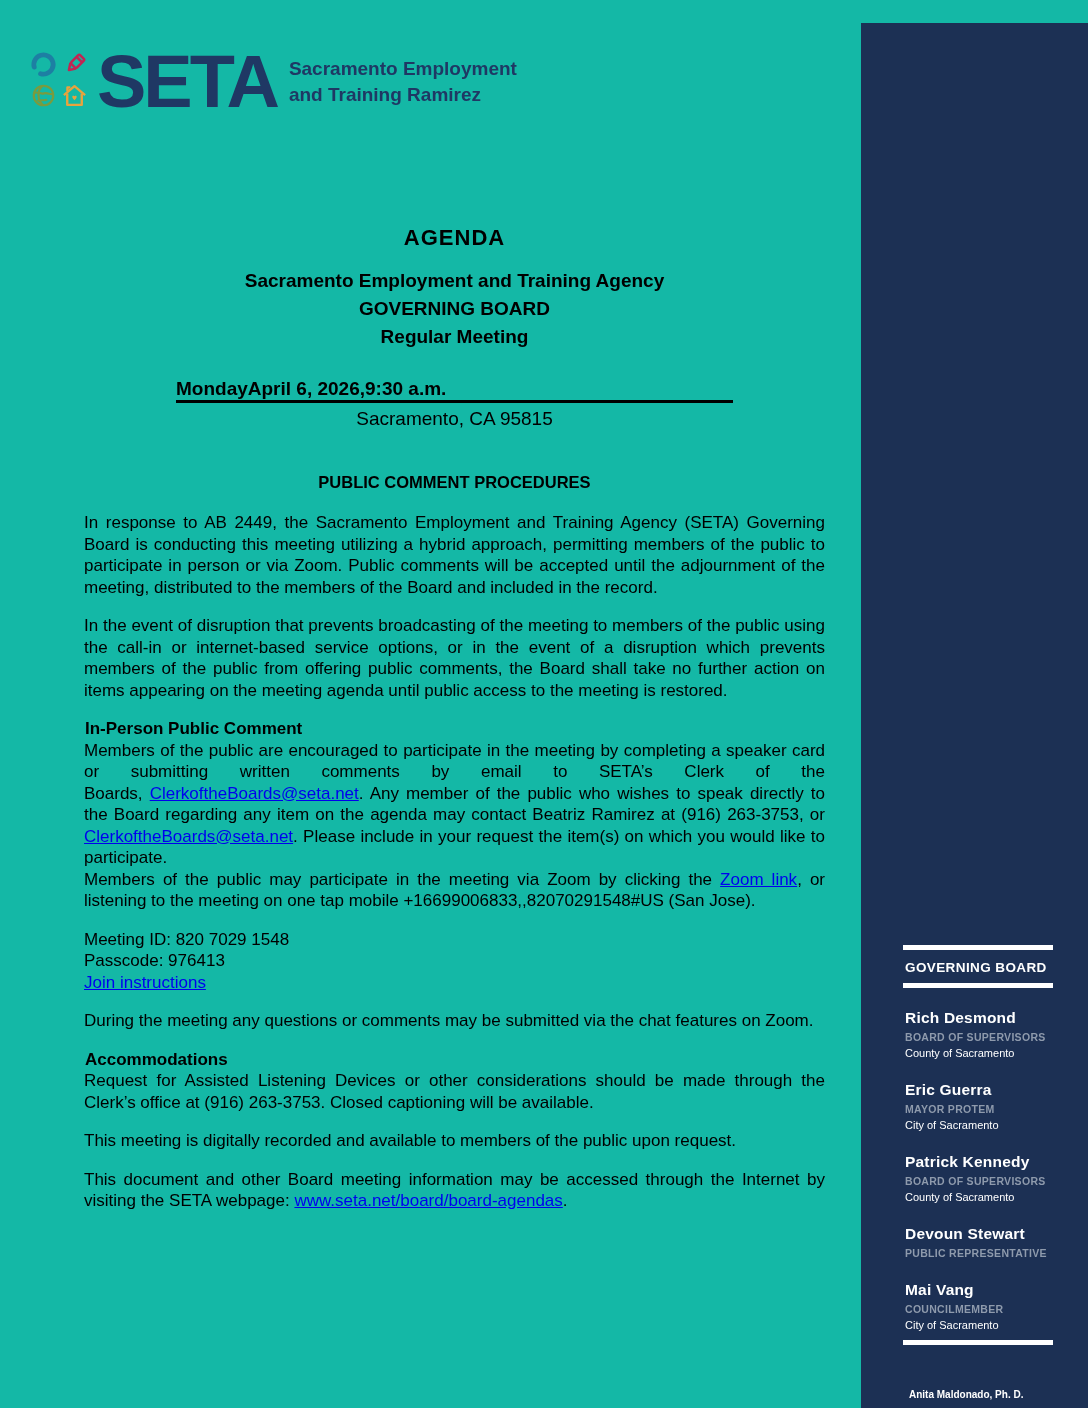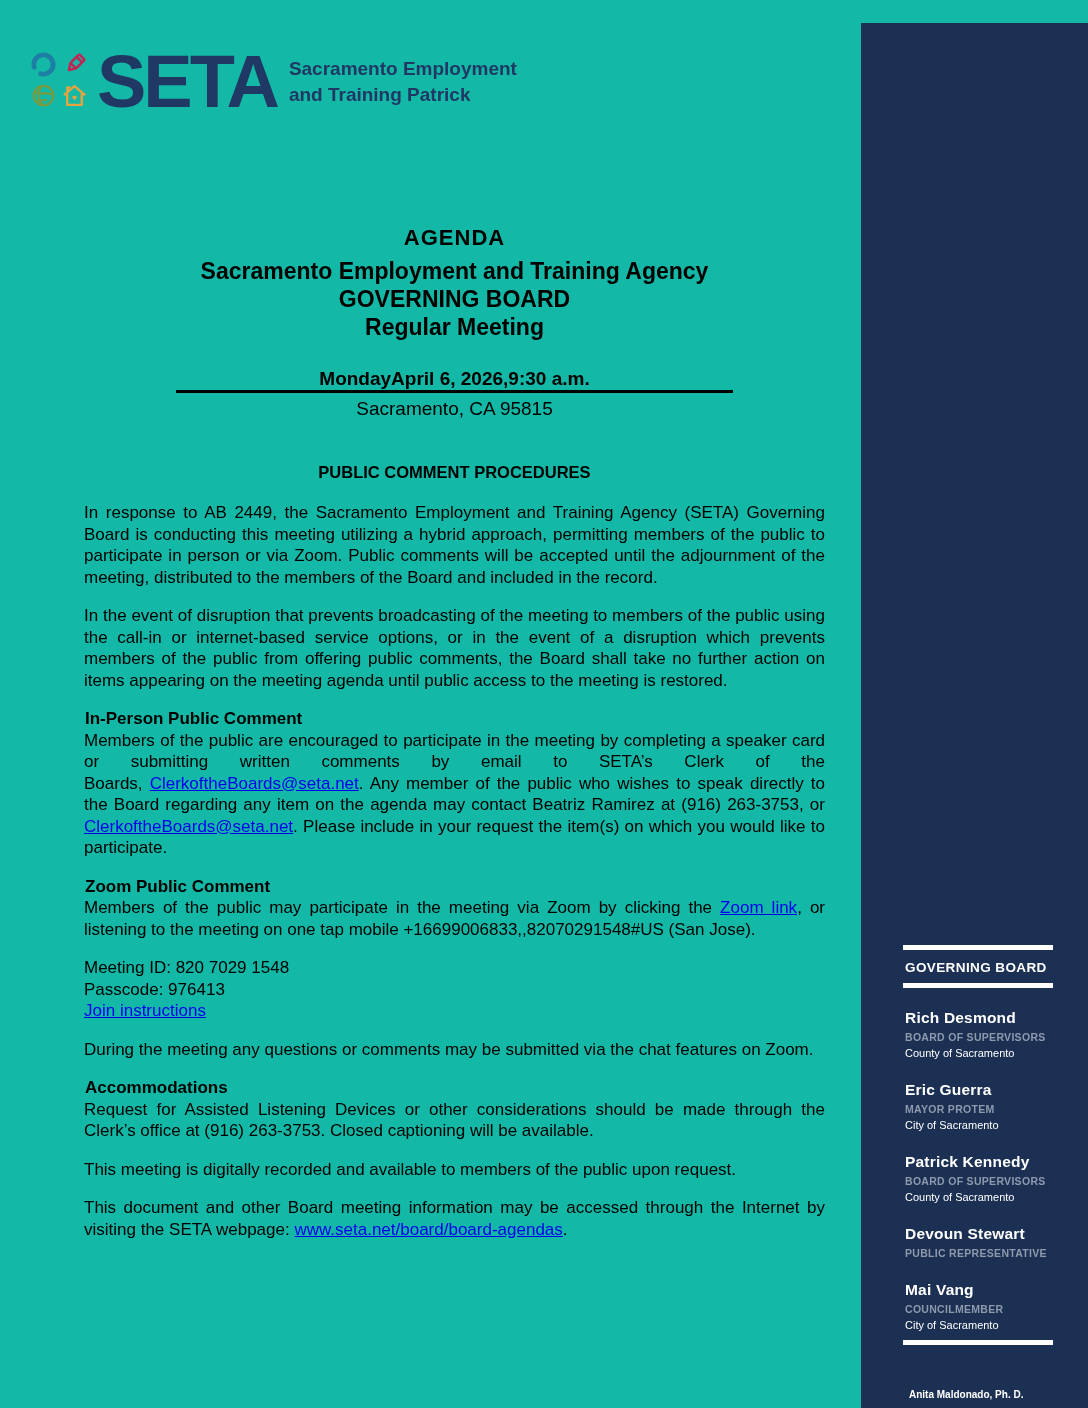--- a/index.html
+++ b/index.html
@@ -43,31 +43,31 @@
   .main { position: absolute; left: 84px; top: 0; width: 741px; font-size: 17px; }
   .doc-title {
     margin-top: 225px;
     text-align: center;
     font-size: 22px;
     font-weight: bold;
     letter-spacing: 1px;
     line-height: 25px;
   }
   .doc-subtitles {
-    margin-top: 7px;
-    text-align: center;
-    font-size: 23px;
+    margin-top: 17px;
+    text-align: center;
+    font-size: 19px;
     font-weight: bold;
     line-height: 28px;
   }
   .date-row {
     margin: 26px auto 0;
     width: 557px;
     display: flex;
-    justify-content: center;
+    justify-content: flex-start;
     font-size: 19px;
     font-weight: bold;
     line-height: 23px;
     border-bottom: 3px solid #000;
   }
   .address {
     margin-top: 3px;
     text-align: center;
     font-size: 19px;
     line-height: 26px;
@@ -176,21 +176,21 @@
             <path d="M6 11 L6 22 L20 22 L20 11"></path>
             <path d="M6.2 8.6 L6.2 5.2 L9 5.2"></path>
           </g>
           <path d="M13 17.6 C9.8 15 10.6 12.2 13 13.8 C15.4 12.2 16.2 15 13 17.6 Z" fill="#E8A33D"></path>
         </svg>
       </span>
     </div>
     <div class="logo-word">SETA</div>
     <div class="logo-tagline">
       <div>Sacramento Employment</div>
-      <div>and Training Patrick</div>
+      <div>and Training Ramirez</div>
     </div>
   </div>
 
   <div class="main">
 
     <div class="doc-title">AGENDA</div>
 
     <div class="doc-subtitles">
       <div>Sacramento Employment and Training Agency</div>
       <div>GOVERNING BOARD</div>
@@ -209,21 +209,20 @@
 
     <div class="section-title">PUBLIC COMMENT PROCEDURES</div>
 
     <p class="first-para">In response to AB 2449, the Sacramento Employment and Training Agency (SETA) Governing Board is conducting this meeting utilizing a hybrid approach, permitting members of the public to participate in person or via Zoom. Public comments will be accepted until the adjournment of the meeting, distributed to the members of the Board and included in the record.</p>
 
     <p>In the event of disruption that prevents broadcasting of the meeting to members of the public using the call-in or internet-based service options, or in the event of a disruption which prevents members of the public from offering public comments, the Board shall take no further action on items appearing on the meeting agenda until public access to the meeting is restored.</p>
 
     <h4>In-Person Public Comment</h4>
     <p class="tight"><span>Members of the public are encouraged to participate in the meeting by completing a speaker card or submitting written comments by email to SETA’s Clerk of the Boards,&nbsp;</span><a class="link">ClerkoftheBoards@seta.net</a><span>. Any member of the public who wishes to speak directly to the Board regarding any item on the agenda may contact Beatriz Ramirez at (916) 263-3753, or </span><a class="link">ClerkoftheBoards@seta.net</a><span>. Please include in your request the item(s) on which you would like to participate.</span></p>
 
-    <h4>Zoom Public Comment</h4>
     <p class="tight"><span>Members of the public may participate in the meeting via Zoom by clicking the </span><a class="link">Zoom link</a><span>, or listening to the meeting on one tap mobile +16699006833,,82070291548#US (San Jose).</span></p>
 
     <div class="zoom-details">
       <div>Meeting ID: 820 7029 1548</div>
       <div>Passcode: 976413</div>
       <div><a class="link">Join instructions</a></div>
     </div>
 
     <p>During the meeting any questions or comments may be submitted via the chat features on Zoom.</p>
 

